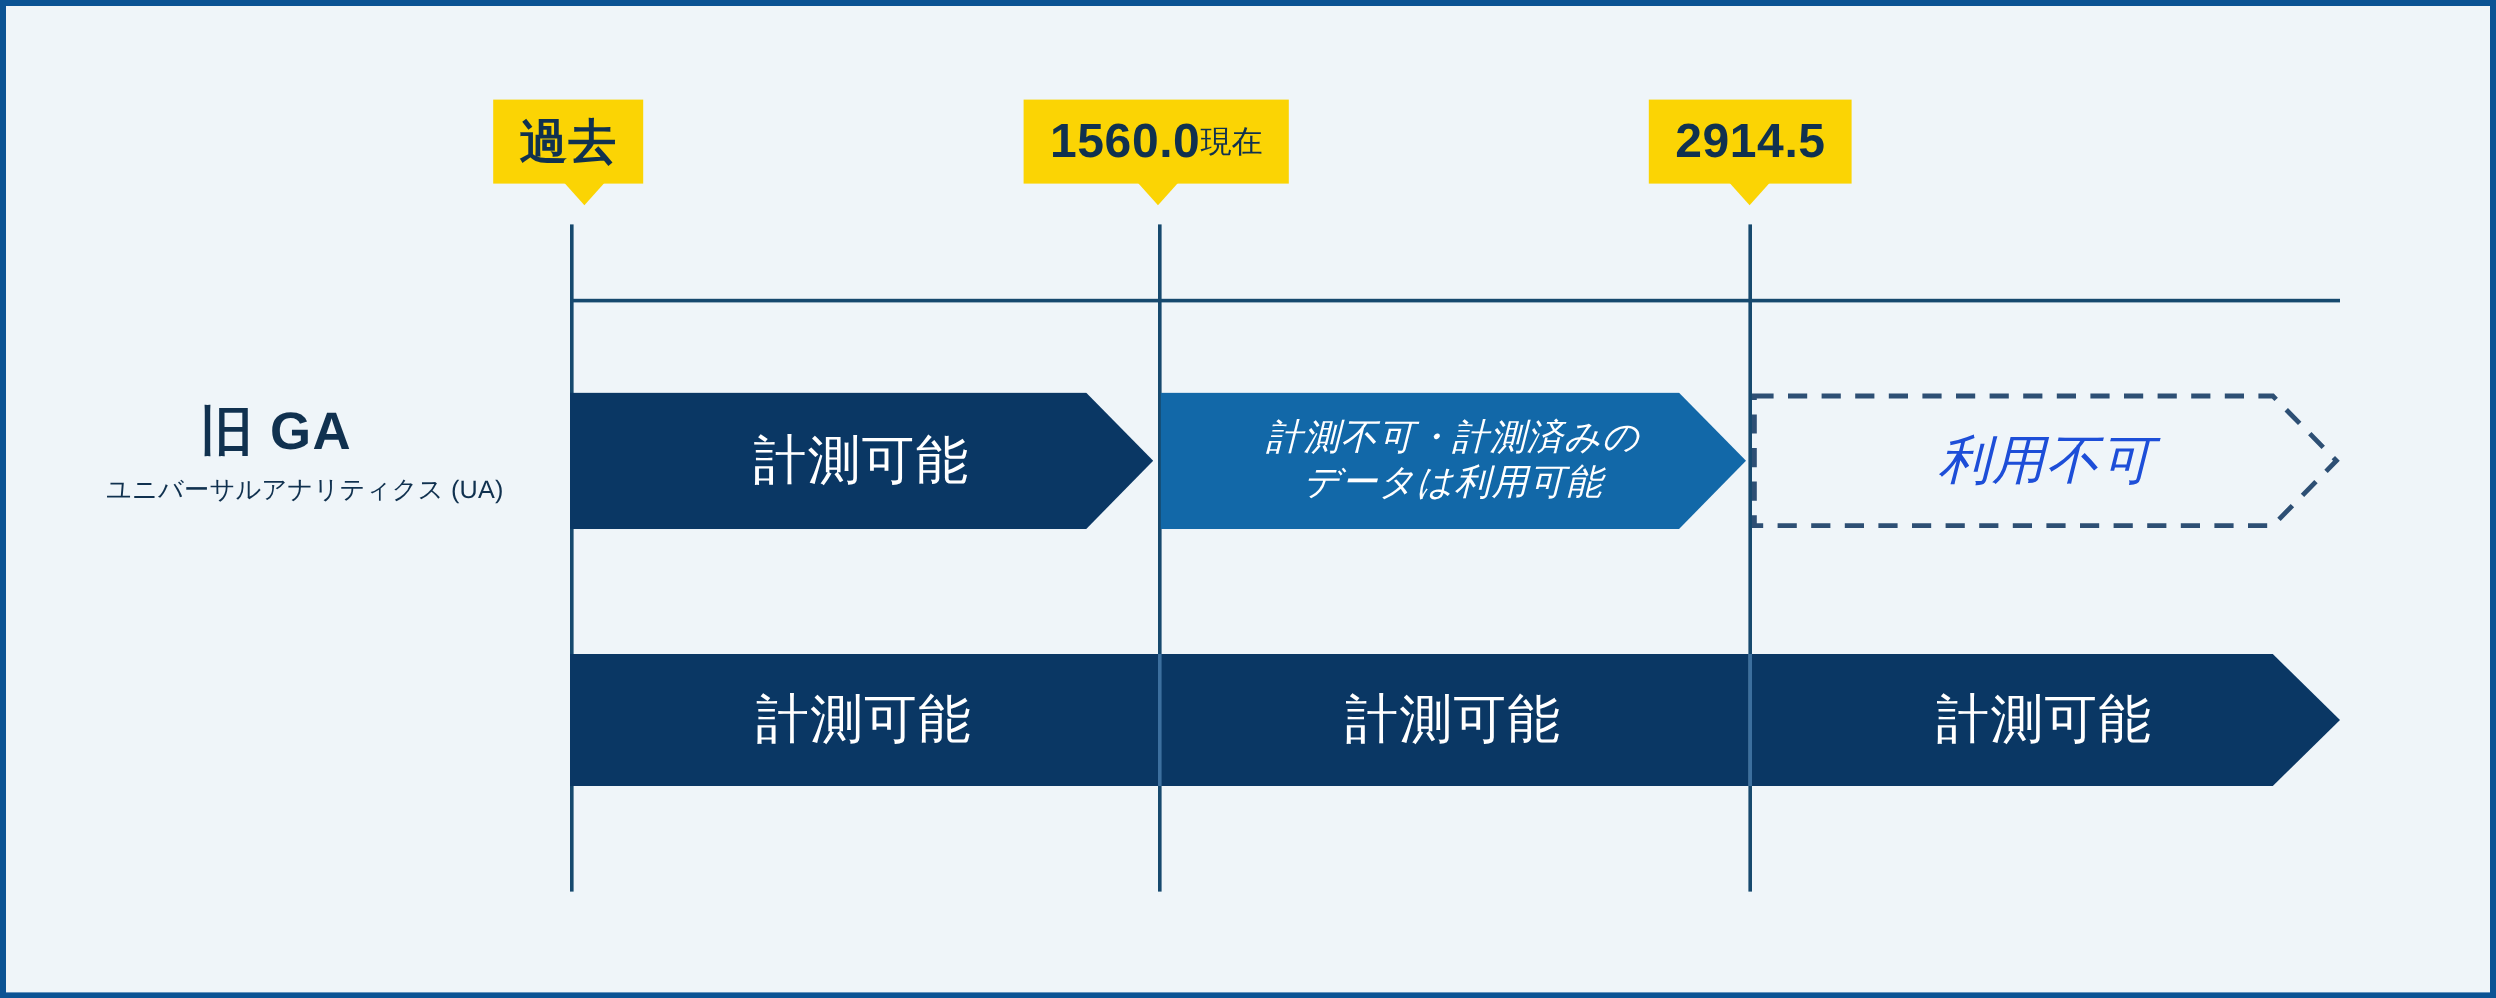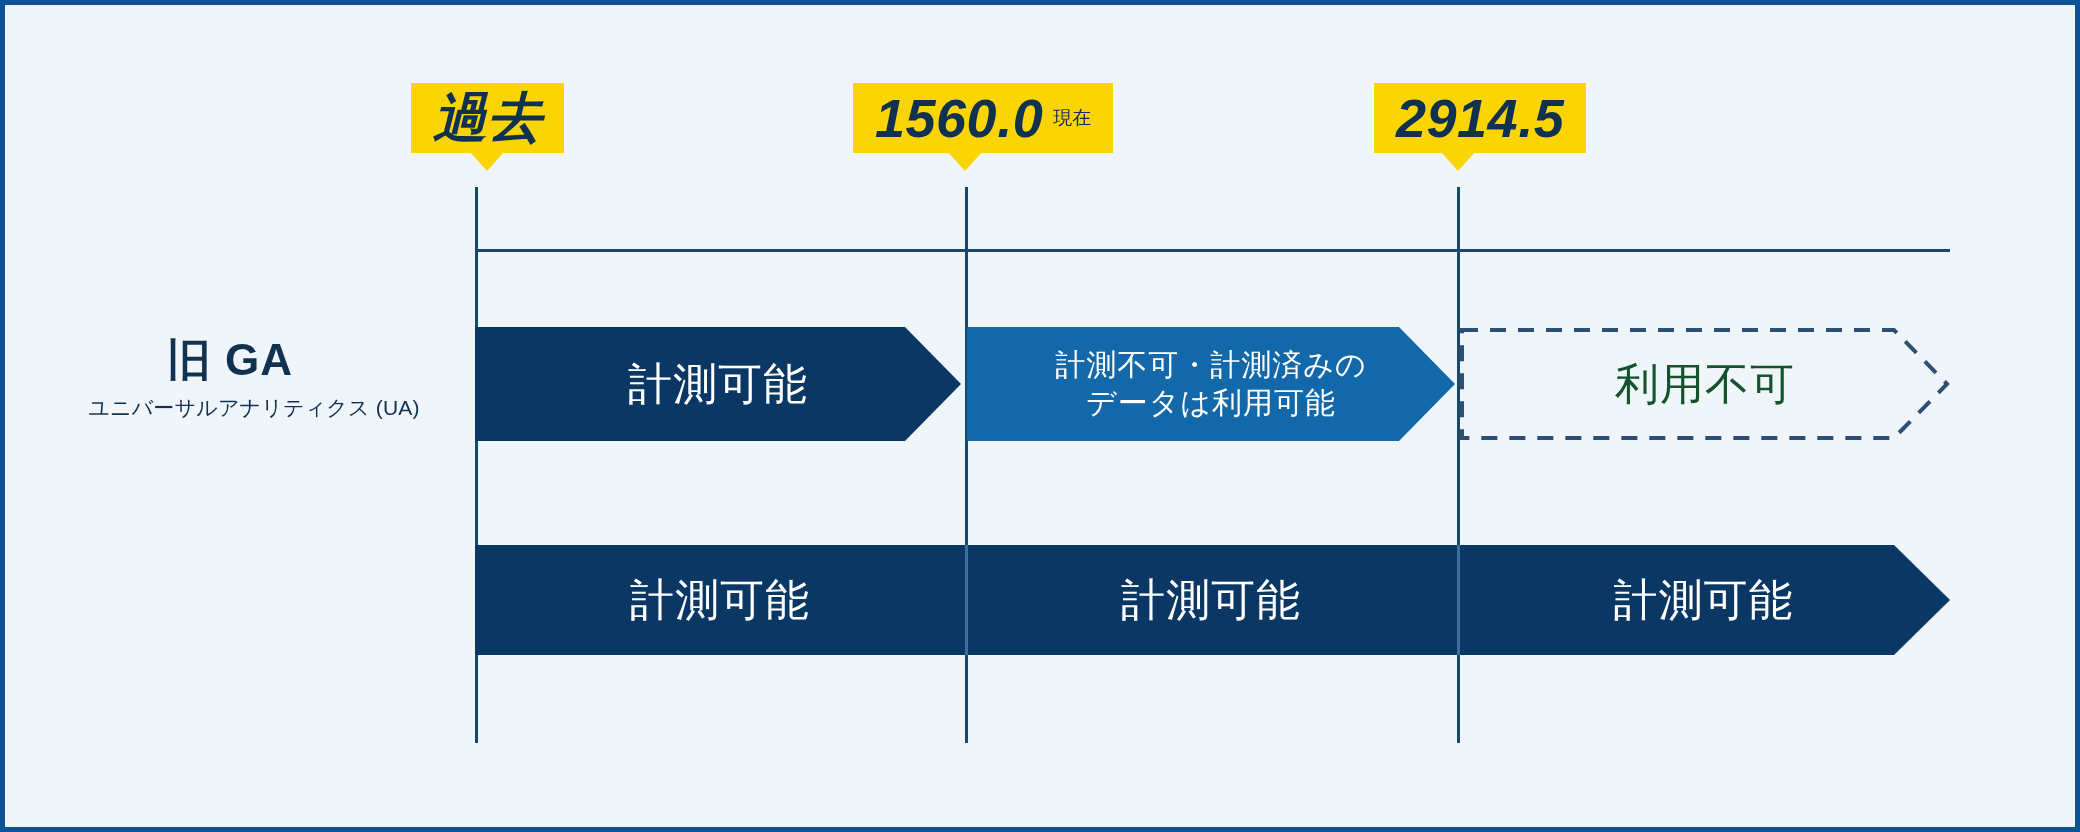--- a/index.html
+++ b/index.html
@@ -45,29 +45,28 @@
     height: 70px;
     top: 78px;
     display: flex;
     align-items: center;
     justify-content: center;
     padding: 0 22px;
     box-sizing: border-box;
     white-space: nowrap;
   }
   .badge .big {
-    font-size: 54px;
+    font-size: 40px;
     font-weight: 700;
     letter-spacing: 0.5px;
-    font-style: italic;
   }
   .badge .small {
-    font-size: 19px;
+    font-size: 26px;
     font-weight: 500;
-    margin-left: 10px;
+    margin-left: 0;
   }
   .badge .tail {
     position: absolute;
     bottom: -18px;
     width: 0;
     height: 0;
     border-left: 17px solid transparent;
     border-right: 17px solid transparent;
     border-top: 19px solid #fbd404;
   }
@@ -101,24 +100,25 @@
     align-items: center;
     justify-content: center;
     box-sizing: border-box;
     color: #ffffff;
     font-size: 44px;
     line-height: 1.28;
     text-align: center;
     letter-spacing: 1px;
   }
   .bar.navy  { background: #0a3764; }
-  .bar.blue  { background: #1268a8; }
+  .bar.blue  { background: #1268a8; font-style: italic; }
   .bar.ghost {
     background: transparent;
-    color: #14532d;
+    color: #1d4ed8;
+    font-style: italic;
   }
   .bar .label { position: relative; z-index: 3; }
 
   .bar.chev {
     clip-path: polygon(0 0, calc(100% - 56px) 0, 100% 50%, calc(100% - 56px) 100%, 0 100%);
   }
   .bar.flat { clip-path: none; }
 
   .ghost-svg {
     position: absolute;

